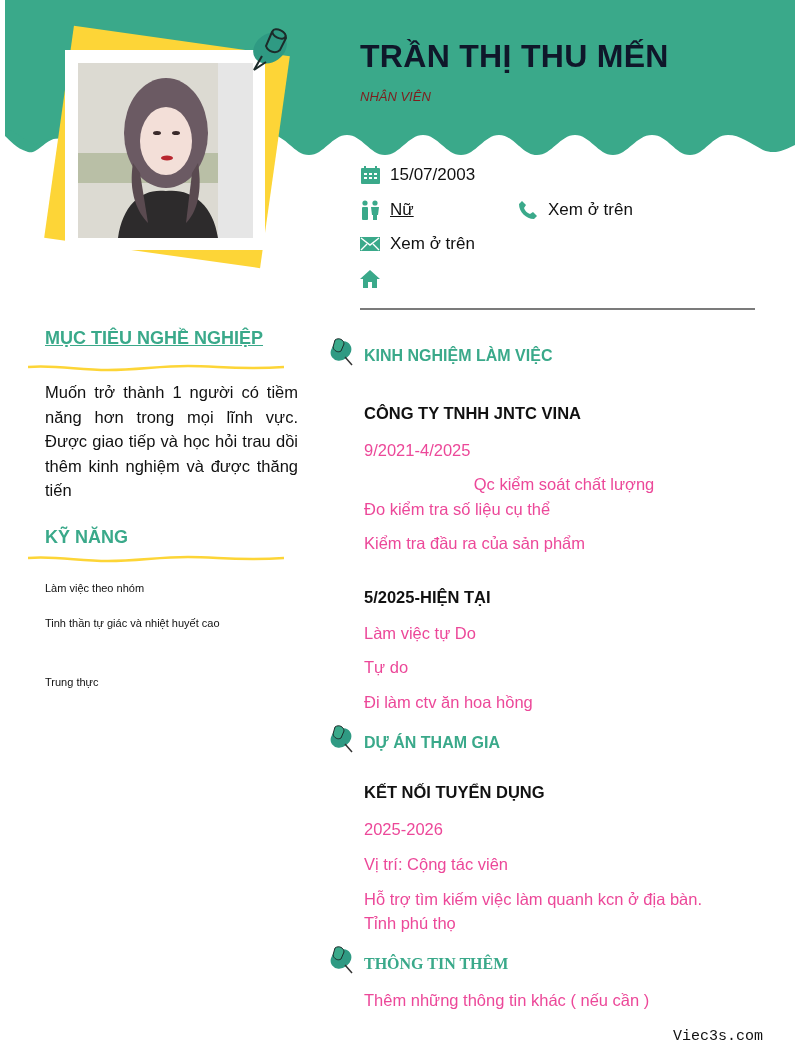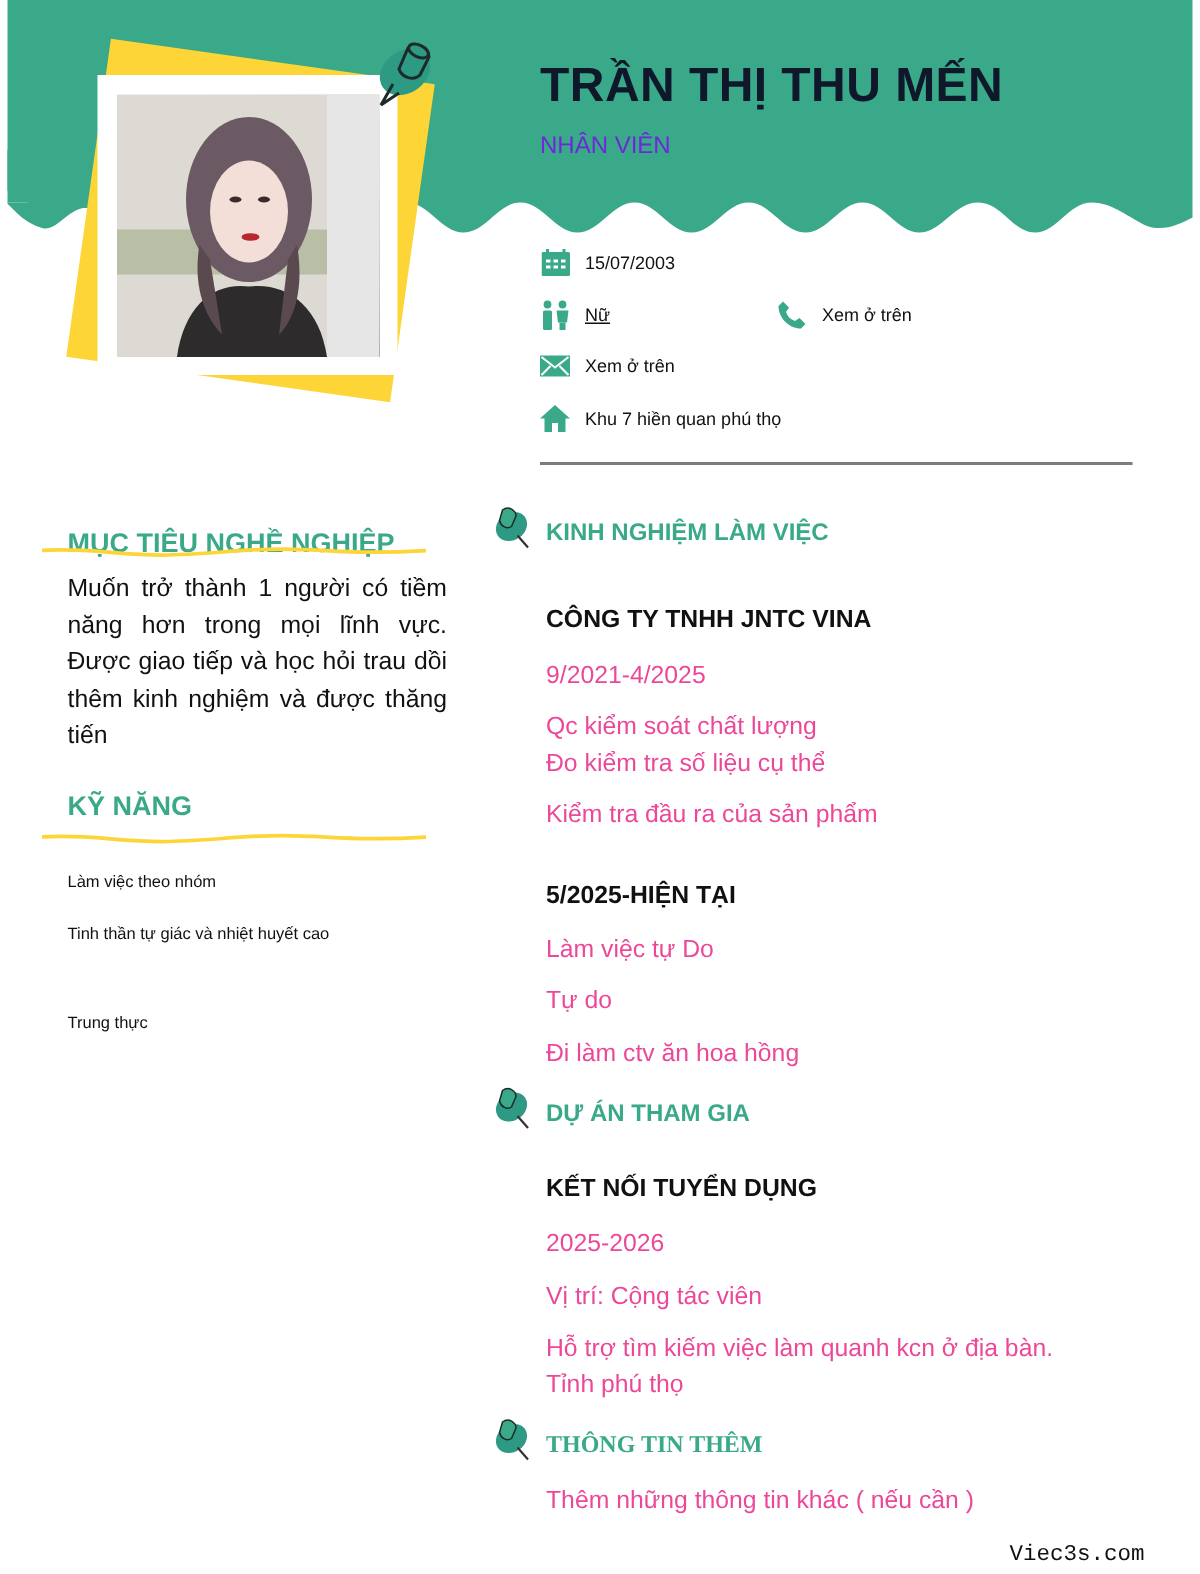--- a/index.html
+++ b/index.html
@@ -10,23 +10,23 @@
 
   .yellow-card { position: absolute; left: 58px; top: 40px; width: 218px; height: 214px;
     background: #FDD537; transform: rotate(8deg); }
   .photo-frame { position: absolute; left: 65px; top: 50px; width: 200px; height: 200px; background: #fff; }
   .photo { position: absolute; left: 13px; top: 13px; width: 175px; height: 175px; overflow: hidden;
     background: linear-gradient(160deg, #e8e4dc 0%, #cfcfc4 30%, #b8b6ae 55%, #9a9590 75%, #444 100%); }
   .photo svg { width: 100%; height: 100%; display: block; }
   .pin-top { position: absolute; left: 248px; top: 24px; width: 46px; height: 50px; }
 
   .name { position: absolute; left: 360px; top: 38px; font-size: 32px; font-weight: bold; color: #0f172a; letter-spacing: 0.3px; }
-  .title { position: absolute; left: 360px; top: 89px; font-size: 16px; color: #6d28d9; }
+  .title { position: absolute; left: 360px; top: 89px; font-size: 13px; color: #7f1d1d; font-style: italic; }
 
-  .contact-row { position: absolute; display: flex; align-items: center; font-size: 12px; color: #111; }
+  .contact-row { position: absolute; display: flex; align-items: center; font-size: 17px; color: #111; }
   .contact-row .ic { width: 20px; height: 20px; margin-right: 10px; display: flex; align-items: center; justify-content: center; }
   .divider { position: absolute; left: 360px; top: 308px; width: 395px; height: 2px; background: #7b7b7b; }
 
   .left-heading { position: absolute; left: 45px; font-size: 18px; font-weight: bold; color: #3AA98A; }
   .squiggle { position: absolute; left: 28px; width: 256px; height: 10px; }
   .para { position: absolute; left: 45px; width: 253px; font-size: 16.5px; line-height: 24.5px; text-align: justify; color: #111; }
   .skill { position: absolute; left: 45px; width: 253px; font-size: 11px; line-height: 24.5px; text-align: justify; color: #111; }
 
   .sec-pin { position: absolute; left: 328px; width: 28px; height: 30px; }
   .right-heading { position: absolute; left: 364px; font-size: 16px; font-weight: bold; color: #3AA98A; }
@@ -122,25 +122,24 @@
       </svg>
   </span>
   <span>Xem ở trên</span>
 </div>
 <div class="contact-row" style="left:360px;top:269px;">
   <span class="ic">
     <svg width="20" height="18" viewBox="0 0 20 18">
         <path d="M10,0 L20,9 L17,9 L17,18 L12,18 L12,12 L8,12 L8,18 L3,18 L3,9 L0,9 Z" fill="#3AA98A"></path>
       </svg>
   </span>
-  <span>Khu 7 hiền quan phú thọ</span>
 </div>
 <div class="divider"></div>
 
-<div class="left-heading" style="top:352px;">MỤC TIÊU NGHỀ NGHIỆP</div>
+<div class="left-heading" style="top:328px;text-decoration:underline;">MỤC TIÊU NGHỀ NGHIỆP</div>
 <svg class="squiggle" style="top:363px;" viewBox="0 0 256 10">
     <path d="M0,4 C30,2 50,7 80,7 C110,7 130,3 160,3 C190,3 210,7 256,4" stroke="#FDD537" stroke-width="2.5" fill="none"></path>
   </svg>
 <div class="para" style="top:380px;">Muốn trở thành 1 người có tiềm năng hơn trong mọi lĩnh vực. Được giao tiếp và học hỏi trau dồi thêm kinh nghiệm và được thăng tiến</div>
 
 <div class="left-heading" style="top:527px;">KỸ NĂNG</div>
 <svg class="squiggle" style="top:554px;" viewBox="0 0 256 10">
     <path d="M0,4 C30,2 50,7 80,7 C110,7 130,3 160,3 C190,3 210,7 256,4" stroke="#FDD537" stroke-width="2.5" fill="none"></path>
   </svg>
 <div class="skill" style="top:576px;">Làm việc theo nhóm</div>
@@ -148,21 +147,21 @@
 <div class="skill" style="top:670px;">Trung thực</div>
 
 <svg class="sec-pin" style="top:337px;" viewBox="0 0 28 30">
   <ellipse cx="13" cy="14" rx="11" ry="9" fill="#2f9a83" transform="rotate(-35 13 14)"></ellipse>
   <path d="M7,3 C11,0 16,3 16,7 L13,14 C10,16 6,14 5,10 Z" fill="#3AA98A" stroke="#1c2b2a" stroke-width="1"></path>
   <path d="M17,20 L24,28" stroke="#333" stroke-width="1.5"></path>
 </svg>
 <div class="right-heading" style="top:347px;">KINH NGHIỆM LÀM VIỆC</div>
 <div class="r-bold" style="top:404px;">CÔNG TY TNHH JNTC VINA</div>
 <div class="r-text" style="top:438px;">9/2021-4/2025</div>
-<div class="r-text" style="top:472px;">Qc kiểm soát chất lượng</div>
+<div class="r-text" style="top:472px;text-align:center;">Qc kiểm soát chất lượng</div>
 <div class="r-text" style="top:497px;">Đo kiểm tra số liệu cụ thể</div>
 <div class="r-text" style="top:531px;">Kiểm tra đầu ra của sản phẩm</div>
 
 <div class="r-bold" style="top:588px;">5/2025-HIỆN TẠI</div>
 <div class="r-text" style="top:621px;">Làm việc tự Do</div>
 <div class="r-text" style="top:655px;">Tự do</div>
 <div class="r-text" style="top:690px;">Đi làm ctv ăn hoa hồng</div>
 
 <svg class="sec-pin" style="top:724px;" viewBox="0 0 28 30">
   <ellipse cx="13" cy="14" rx="11" ry="9" fill="#2f9a83" transform="rotate(-35 13 14)"></ellipse>

